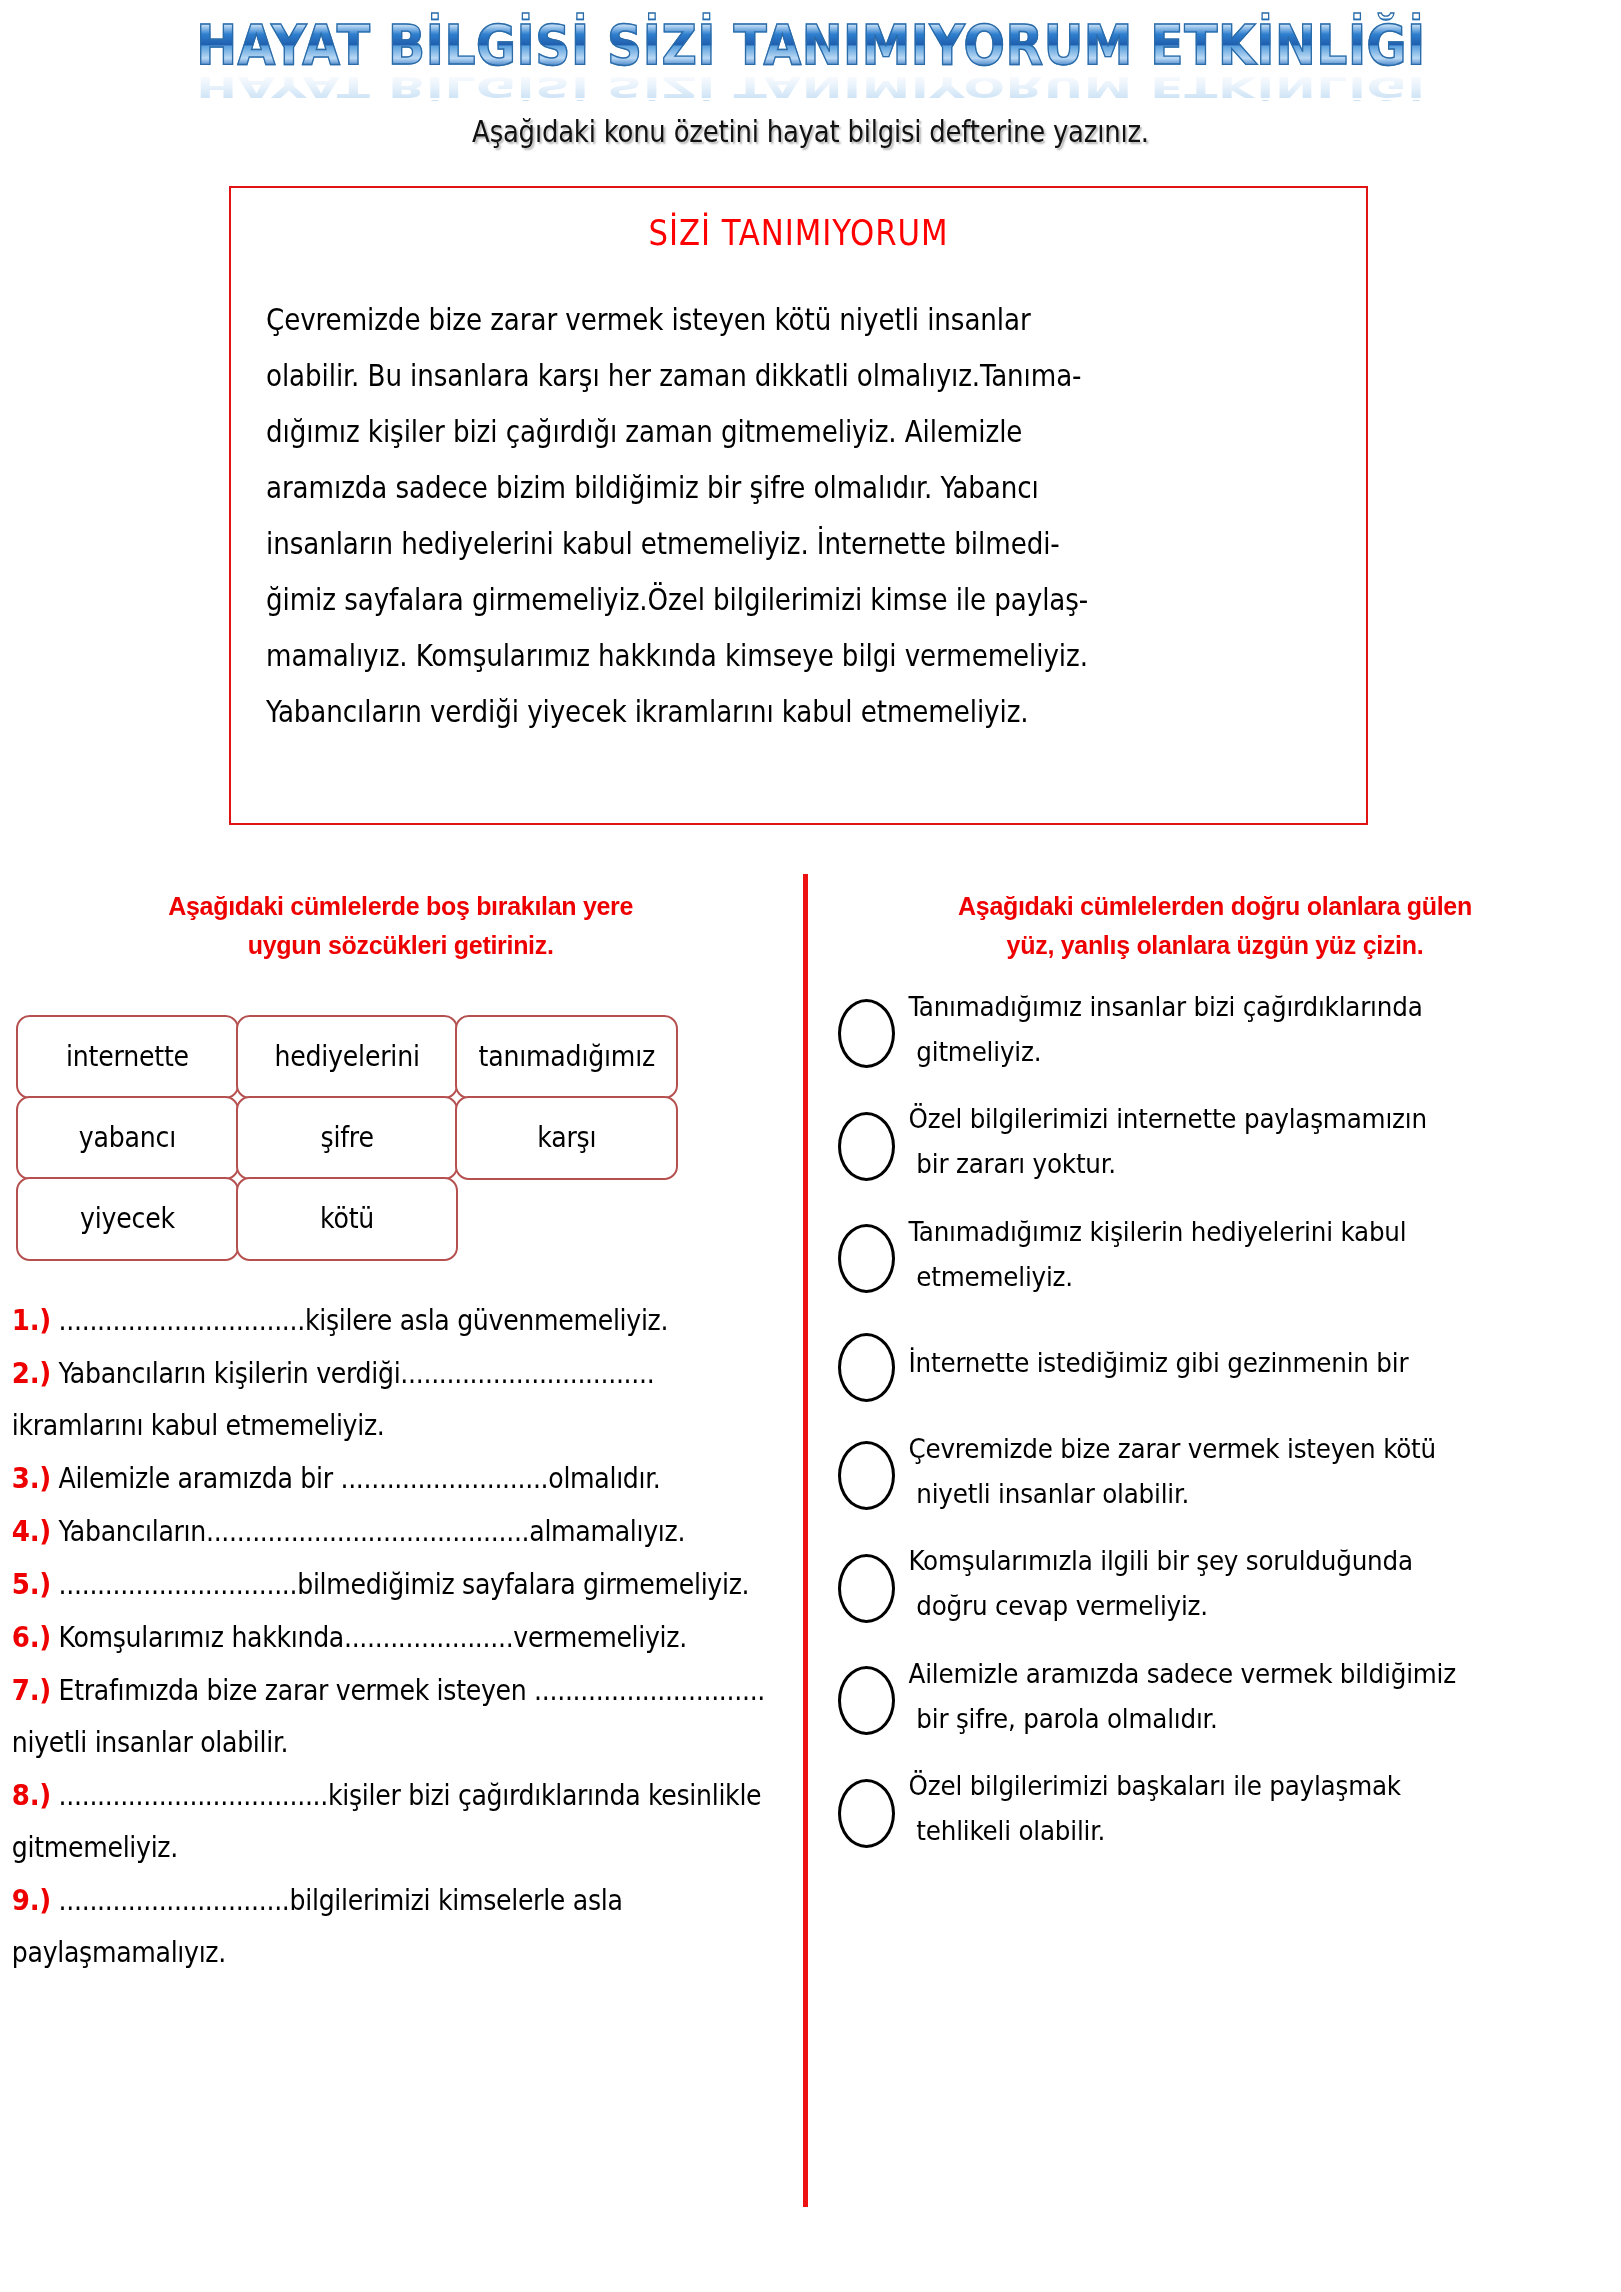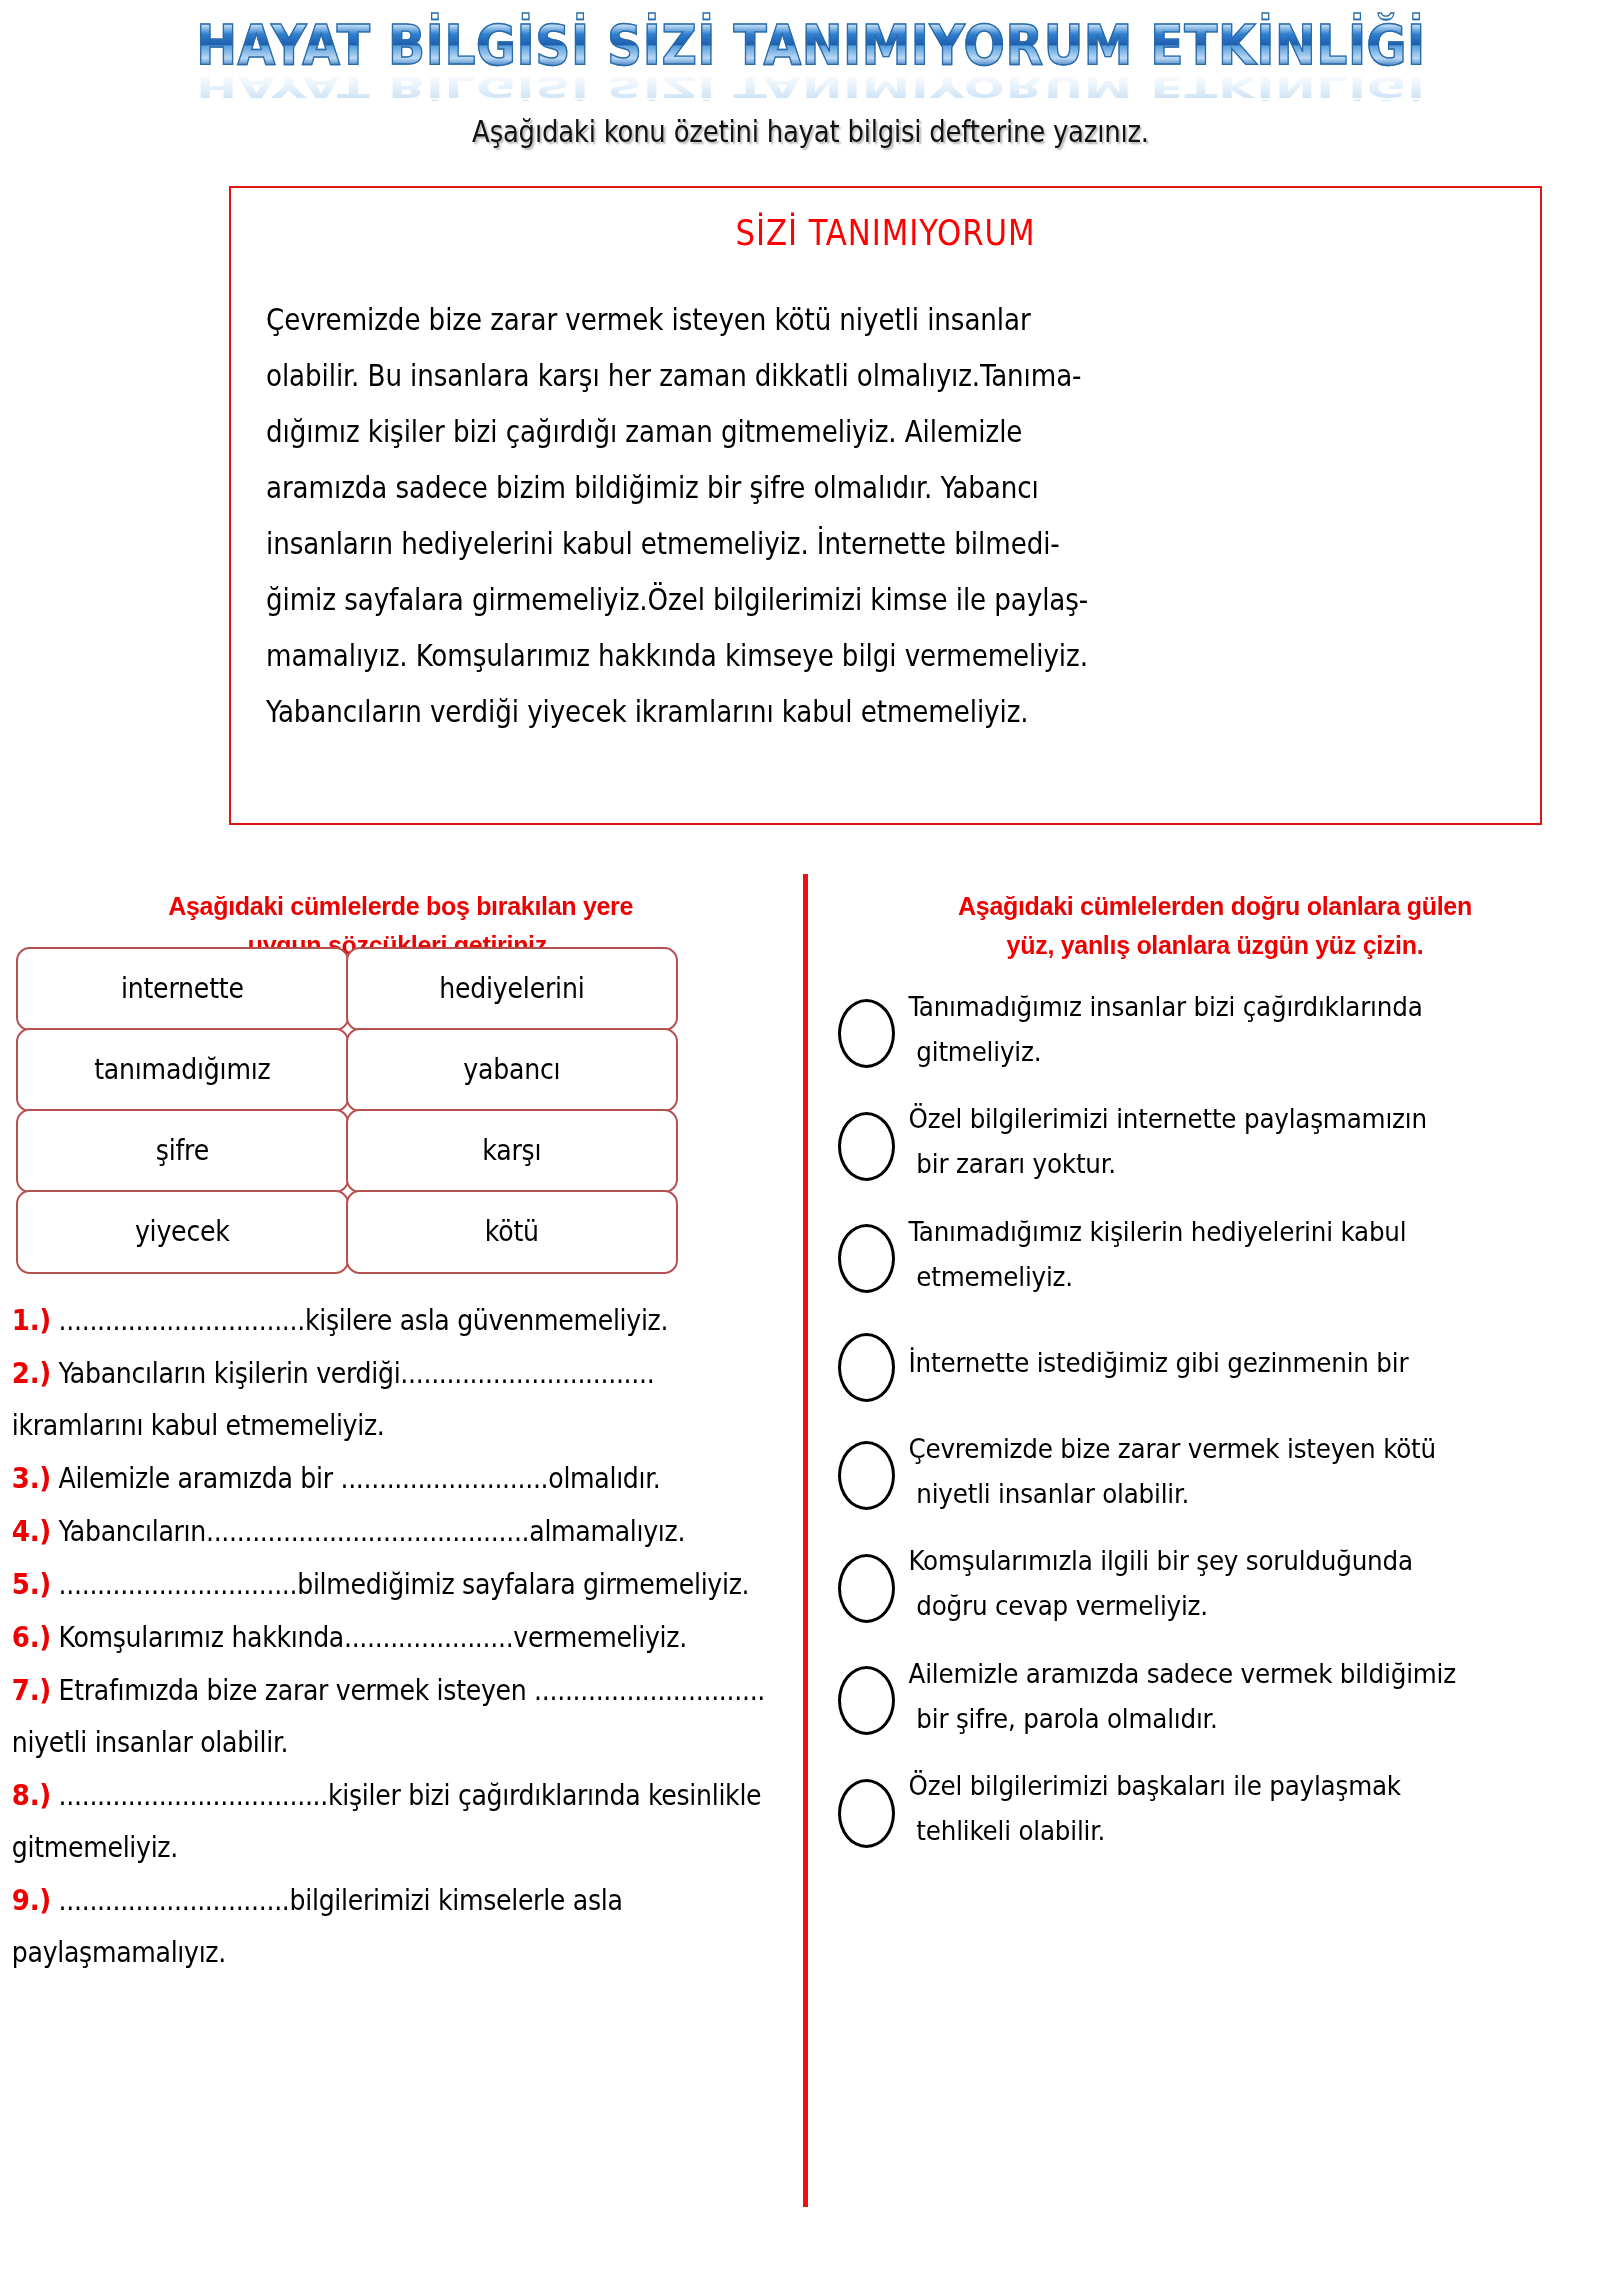--- a/index.html
+++ b/index.html
@@ -79,21 +79,21 @@
     letter-spacing: -0.2px;
     transform: scaleX(0.96);
     transform-origin: center;
   }
 
   
   .summary-box {
     position: absolute;
     left: 229px;
     top: 186px;
-    width: 1313px;
+    width: 1139px;
     height: 639px;
     box-sizing: border-box;
     border: 2.9px solid #e11414;
     background: #ffffff;
   }
   .summary-heading {
     margin-top: 23.5px;
     text-align: center;
     color: #ff0000;
     font-family: "DejaVu Sans Condensed", "Liberation Sans Narrow", "Liberation Sans", sans-serif;
@@ -135,24 +135,24 @@
     line-height: 39px;
     letter-spacing: -0.3px;
   }
   .col-heading.left  { left: 13.7px;  top: 887px; width: 774px; }
   .col-heading.right { left: 828px; top: 887px; width: 774px; }
 
   
   .wordbank {
     position: absolute;
     left: 17.6px;
-    top: 948px;
+    top: 1016px;
     width: 659px;
     display: grid;
-    grid-template-columns: 1fr 1fr;
+    grid-template-columns: 1fr 1fr 1fr;
     grid-auto-rows: 81px;
   }
   .wordbank-cell {
     box-sizing: border-box;
     border: 2.9px solid #b5504f;
     border-radius: 13.7px;
     margin: -1.5px;
     background: #ffffff;
     display: flex;
     align-items: center;

